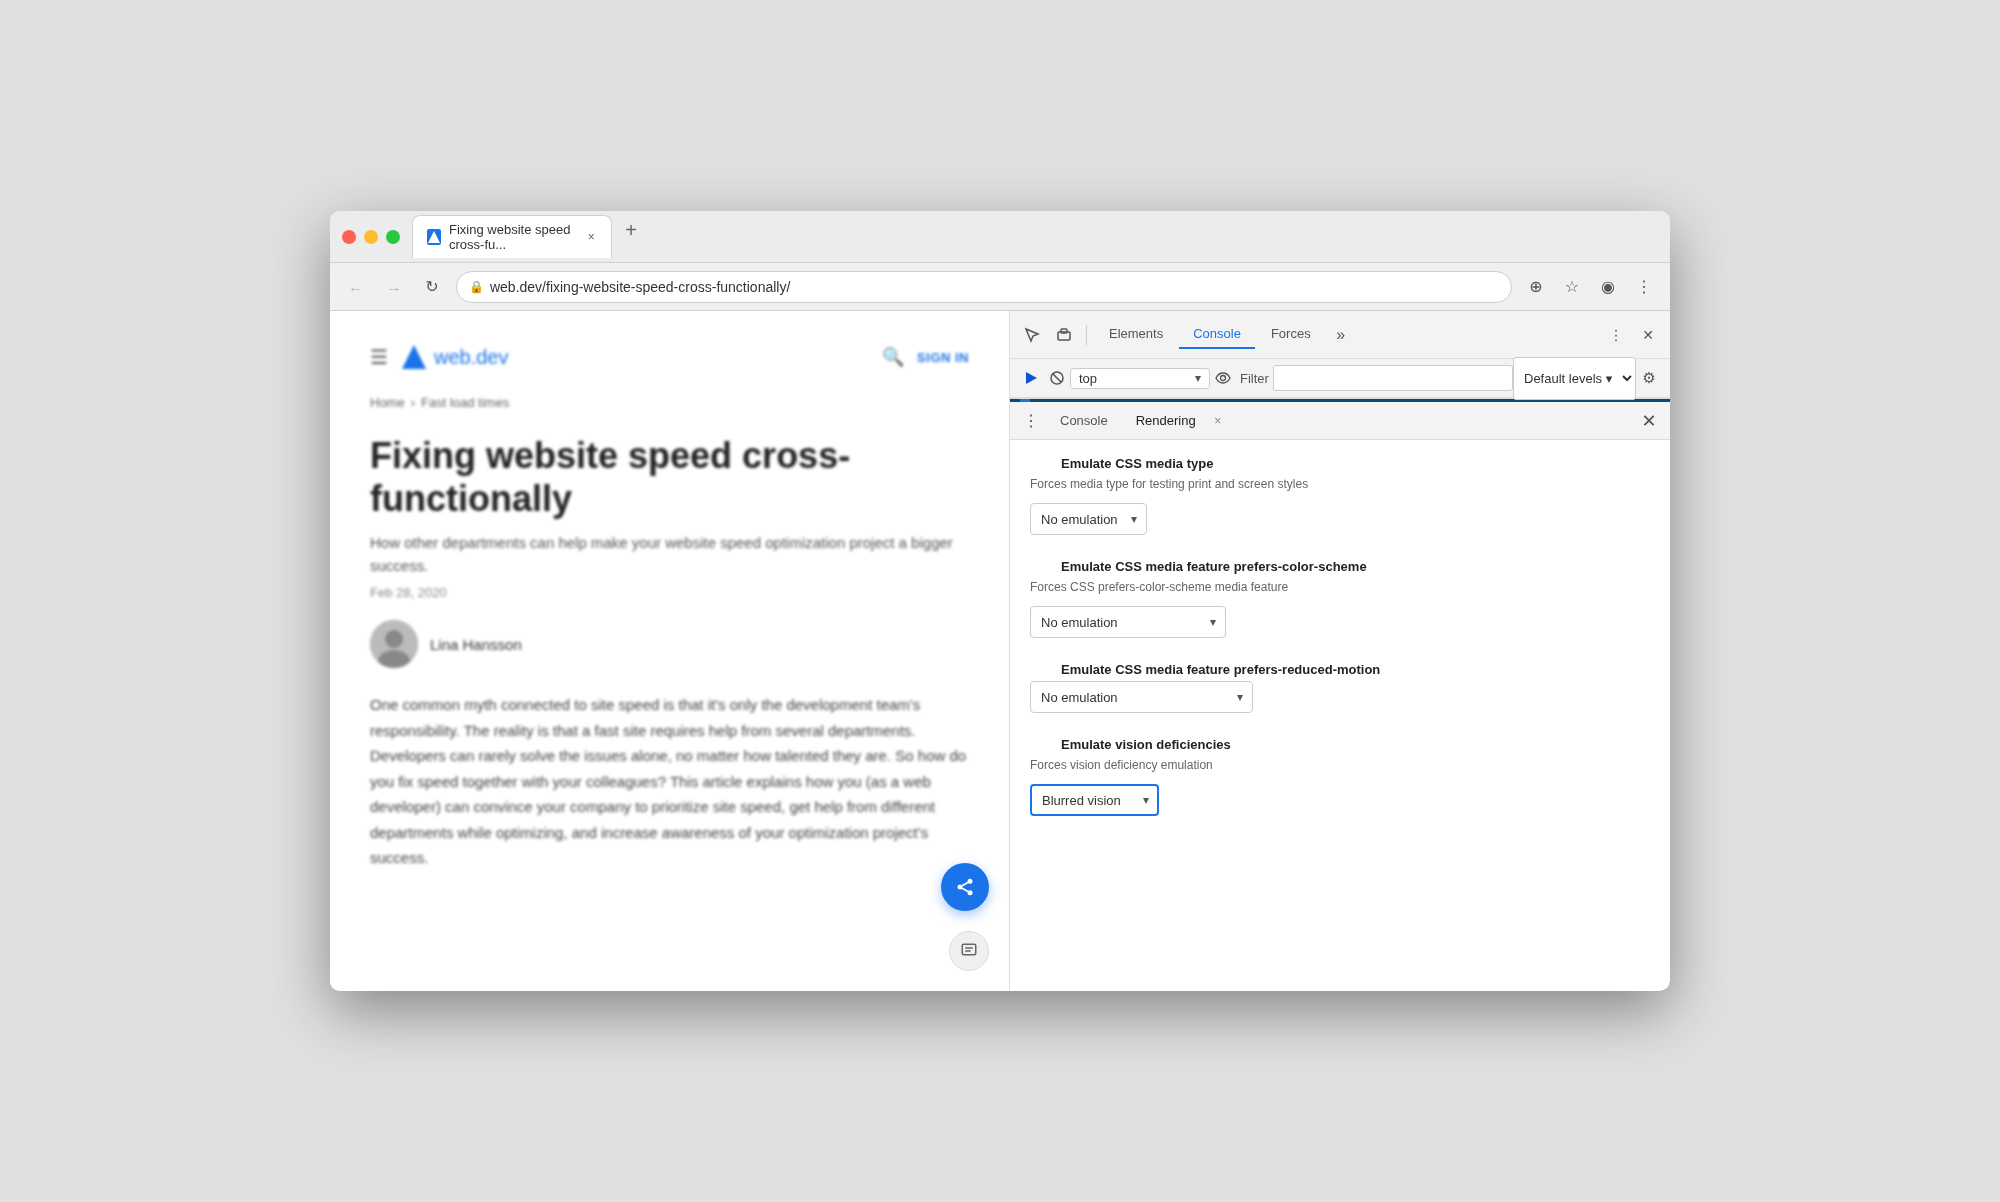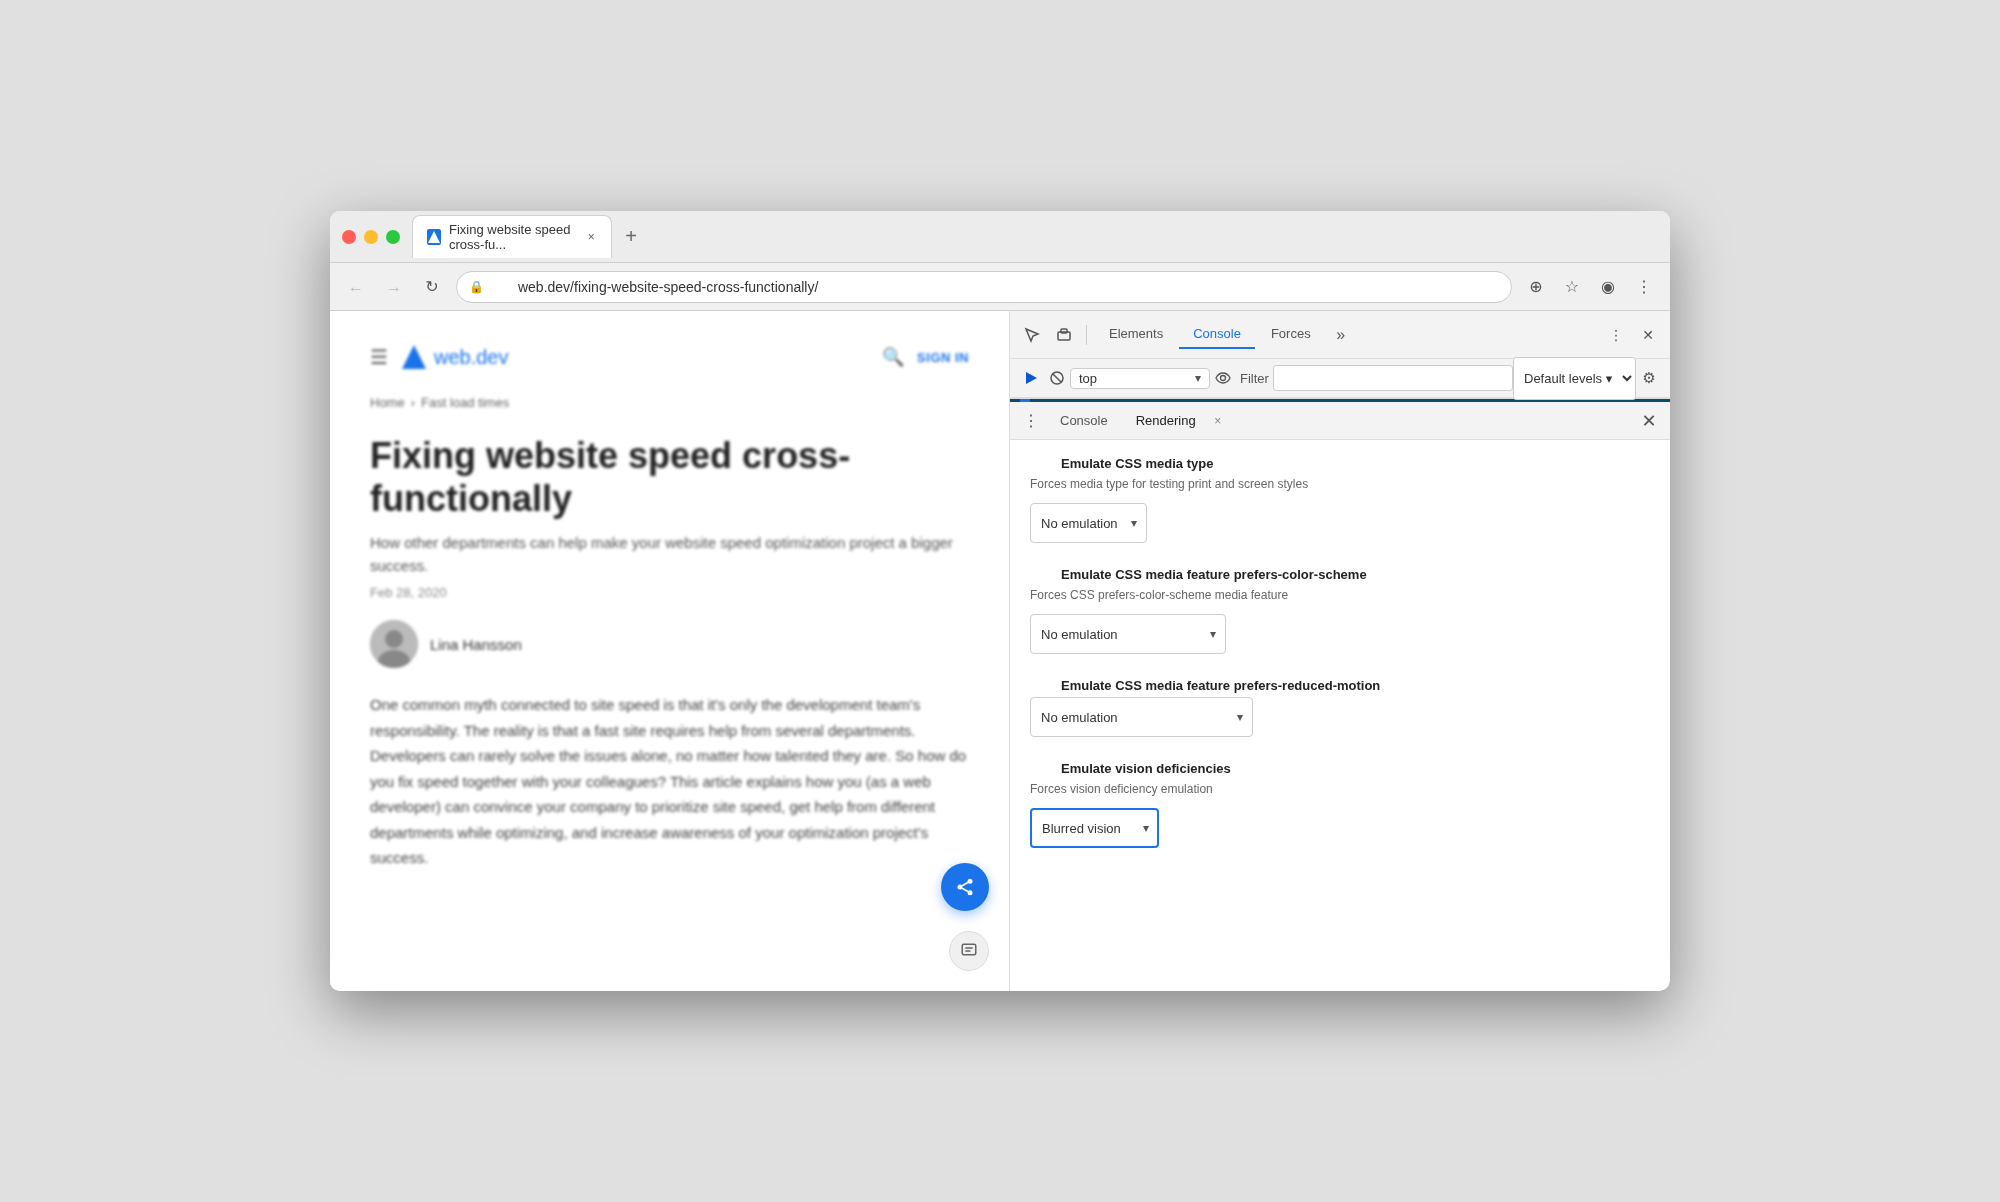--- a/index.html
+++ b/index.html
@@ -39,21 +39,20 @@
     .traffic-light {
       width: 14px; height: 14px;
       border-radius: 50%;
     }
     .tl-red { background: #ff5f57; }
     .tl-yellow { background: #febc2e; }
     .tl-green { background: #28c840; }
 
     .tabs-bar {
       display: flex;
-      align-items: center;
       flex: 1;
     }
     .tab {
       display: flex;
       align-items: center;
       gap: 8px;
       padding: 6px 14px;
       background: #fff;
       border-radius: 8px 8px 0 0;
       font-size: 13px;
@@ -112,21 +111,21 @@
       border: 1px solid #ccc;
       background: #fff;
       display: flex;
       align-items: center;
       padding: 0 12px;
       font-size: 14px;
       color: #333;
       gap: 6px;
     }
     .lock-icon { color: #555; font-size: 12px; }
-    .url-text { color: #333; font-size: 14px; margin-left: 28px; }
+    .url-text { color: #333; font-size: 14px; }
     .address-actions {
       display: flex;
       gap: 8px;
       align-items: center;
     }
     .addr-icon-btn {
       width: 28px; height: 28px;
       border: none; background: transparent;
       cursor: pointer; border-radius: 50%;
       display: flex; align-items: center; justify-content: center;
@@ -442,21 +441,21 @@
       padding-left: 31px;
     }
     .rendering-section-desc {
       font-size: 12px;
       color: #666;
       margin-bottom: 10px;
       line-height: 1.5;
     }
 
     .emulation-select {
-      height: 40px;
+      height: 32px;
       border: 1px solid #ccc;
       border-radius: 4px;
       padding: 0 28px 0 10px;
       font-size: 13px;
       color: #333;
       background: #fff;
       cursor: pointer;
       appearance: none;
       -webkit-appearance: none;
       position: relative;

